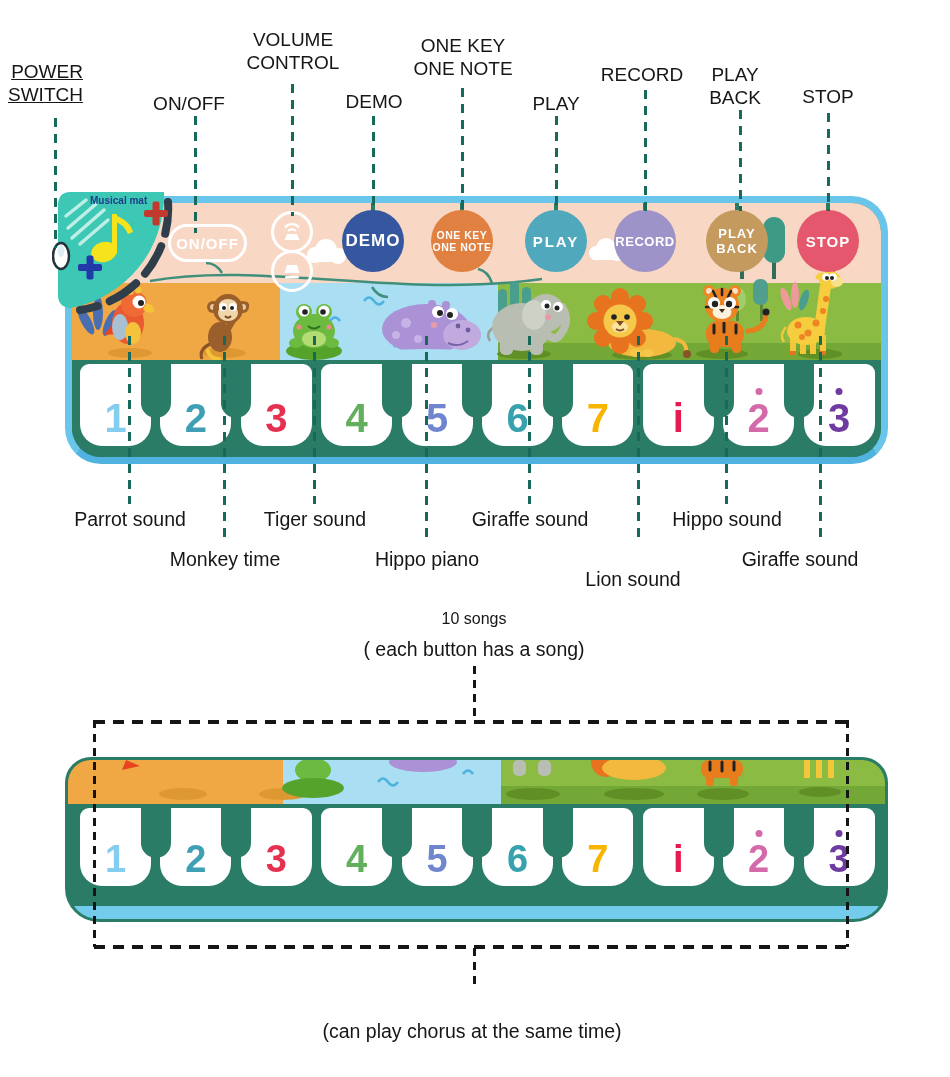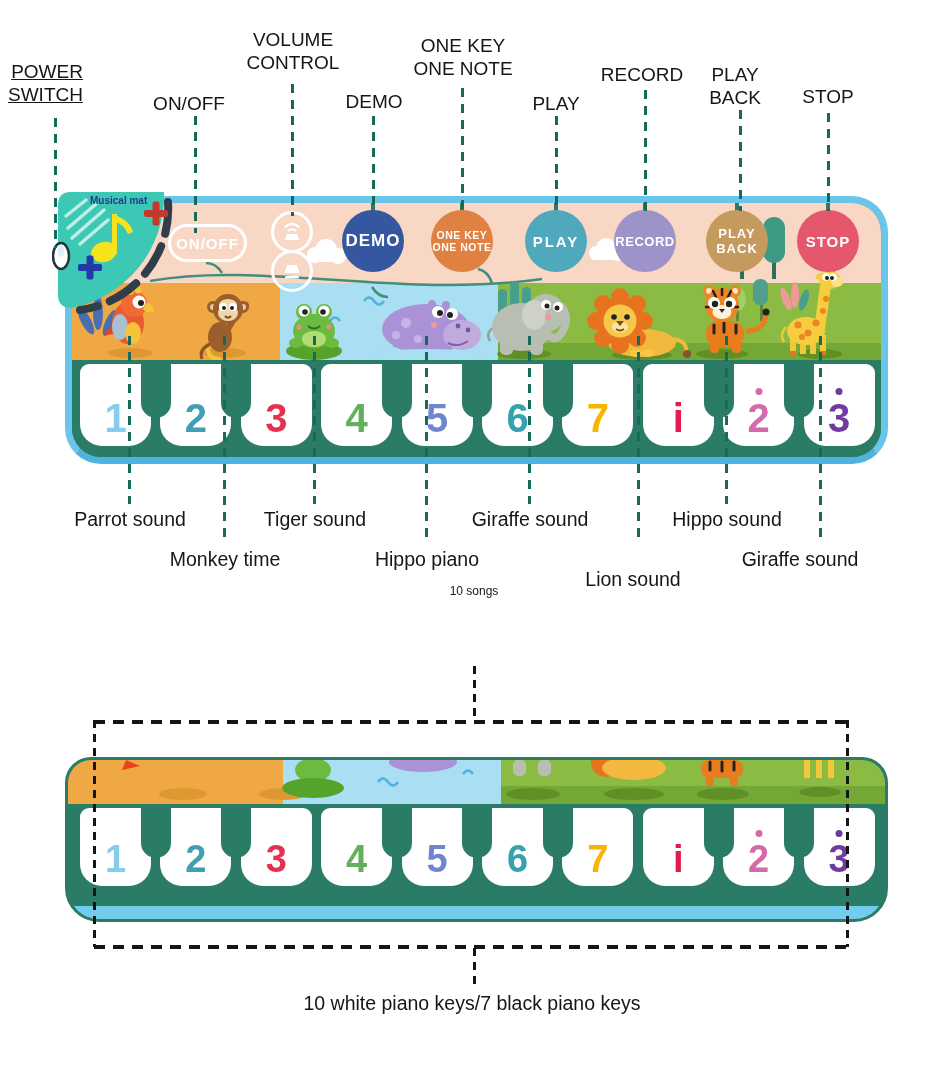--- a/index.html
+++ b/index.html
@@ -448,21 +448,22 @@
 
   <div class="soundlabel" style="left:130px;top:508px;">Parrot sound</div>
   <div class="soundlabel" style="left:315px;top:508px;">Tiger sound</div>
   <div class="soundlabel" style="left:530px;top:508px;">Giraffe sound</div>
   <div class="soundlabel" style="left:727px;top:508px;">Hippo sound</div>
   <div class="soundlabel" style="left:225px;top:548px;">Monkey time</div>
   <div class="soundlabel" style="left:427px;top:548px;">Hippo piano</div>
   <div class="soundlabel" style="left:633px;top:548px;margin-top:20px;">Lion sound</div>
   <div class="soundlabel" style="left:800px;top:548px;">Giraffe sound</div>
 
-  <div class="note" style="left:474px;top:584px;font-size:12px;">10 songs</div>
+  <div class="note" style="left:474px;top:610px;font-size:16px;">10 songs</div>
+  <div class="note" style="left:474px;top:638px;">( each button has a song)</div>
   <div class="vdash black" style="left:473px;top:666px;height:54px;"></div>
 
   <div class="hdash" style="left:94px;top:720px;width:754px;"></div>
   <div class="vdash black" style="left:93px;top:720px;height:227px;z-index:30;"></div>
   <div class="vdash black" style="left:846px;top:720px;height:227px;z-index:30;"></div>
   <div class="hdash" style="left:94px;top:945px;width:754px;"></div>
   <div class="vdash black" style="left:473px;top:948px;height:42px;"></div>
 
   <div id="mat2">
     <div class="sliver">
@@ -538,15 +539,15 @@
       <div class="bkey" style="left:153.1px;top:0;height:54px;"></div>
       <div class="bkey" style="left:313.9px;top:0;height:54px;"></div>
       <div class="bkey" style="left:394.3px;top:0;height:54px;"></div>
       <div class="bkey" style="left:474.7px;top:0;height:54px;"></div>
       <div class="bkey" style="left:635.5px;top:0;height:54px;"></div>
       <div class="bkey" style="left:715.9px;top:0;height:54px;"></div>
     </div>
     <div class="bluestrip"></div>
   </div>
 
-  <div class="note" style="left:472px;top:992px;">10 white piano keys/7 black piano keys</div>
+  <div class="note" style="left:472px;top:1020px;">(can play chorus at the same time)</div>
 
 </div>
 
 </body></html>

